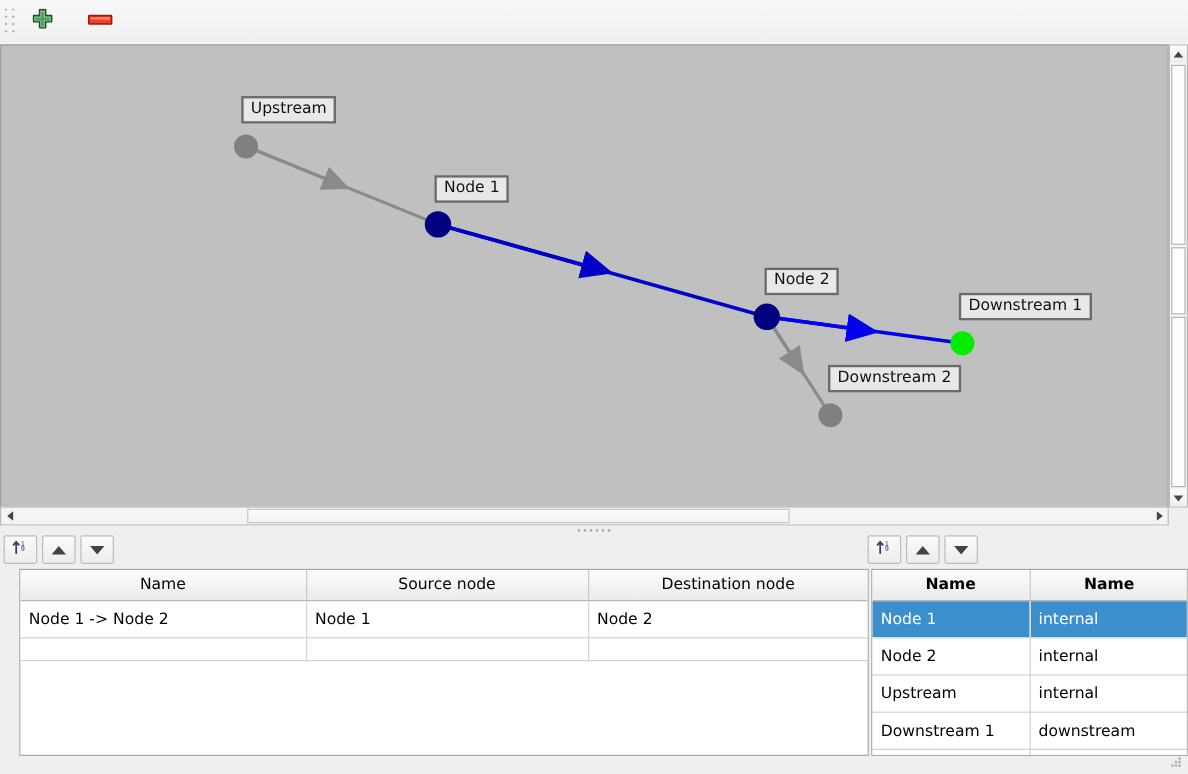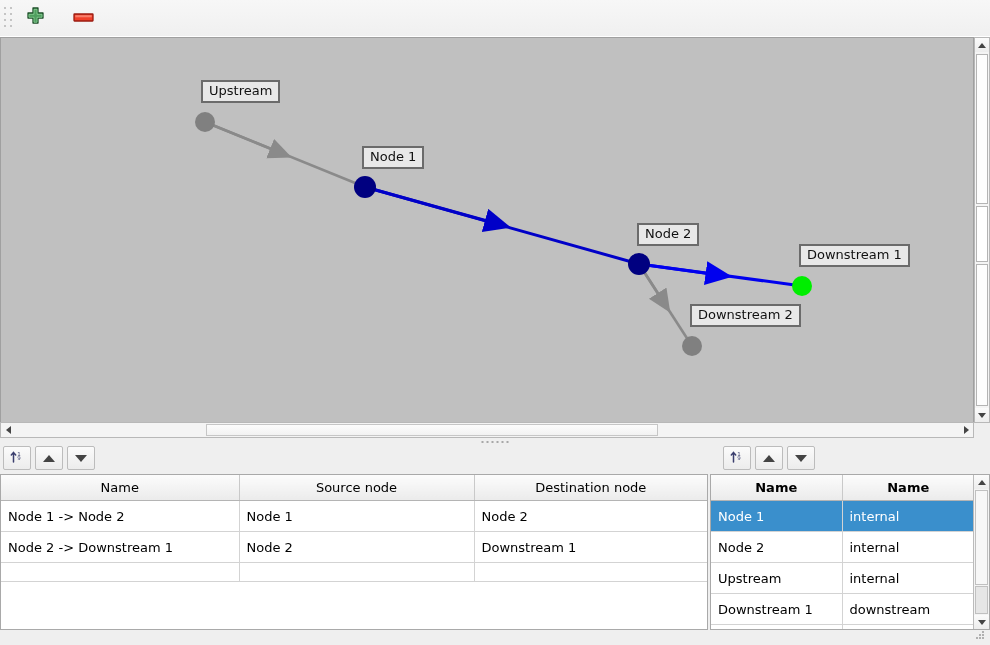--- a/index.html
+++ b/index.html
@@ -113,21 +113,21 @@
   }
   .mini-btn {
     width: 28px; height: 24px;
     background: linear-gradient(to bottom,#fbfbfb,#ececec);
     border: 1px solid #bcbcbc; border-radius: 2px;
     display: flex; align-items: center; justify-content: center;
     box-sizing: border-box;
   }
 
   .table-box {
-    position: absolute; left: 0; top: 30px;
+    position: absolute; left: 16px; top: 30px;
     border: 1px solid #a9a9a9; box-sizing: border-box;
     background: #ffffff; overflow: hidden;
   }
   .panel-left  .table-box { width: 708px; height: 156px; }
   .panel-right .table-box { width: 280px; height: 156px; }
 
   table.grid { width: 100%; border-collapse: collapse; table-layout: fixed; }
   table.grid th {
     background: linear-gradient(to bottom,#fcfcfc,#ebebeb);
     border-right: 1px solid #c9c9c9;
@@ -319,25 +319,20 @@
             <th>Source node</th>
             <th style="border-right:none;">Destination node</th>
           </tr>
         </thead>
         <tbody>
           <tr class="odd">
             <td>Node 1 -&gt; Node 2</td>
             <td>Node 1</td>
             <td style="border-right:none;">Node 2</td>
           </tr>
-          <tr class="odd">
-            <td>Node 2 -&gt; Downstream 1</td>
-            <td>Node 2</td>
-            <td style="border-right:none;">Downstream 1</td>
-          </tr>
           <tr class="filler">
             <td></td>
             <td></td>
             <td style="border-right:none;"></td>
           </tr>
         </tbody>
       </table>
     </div>
   </div>
 

